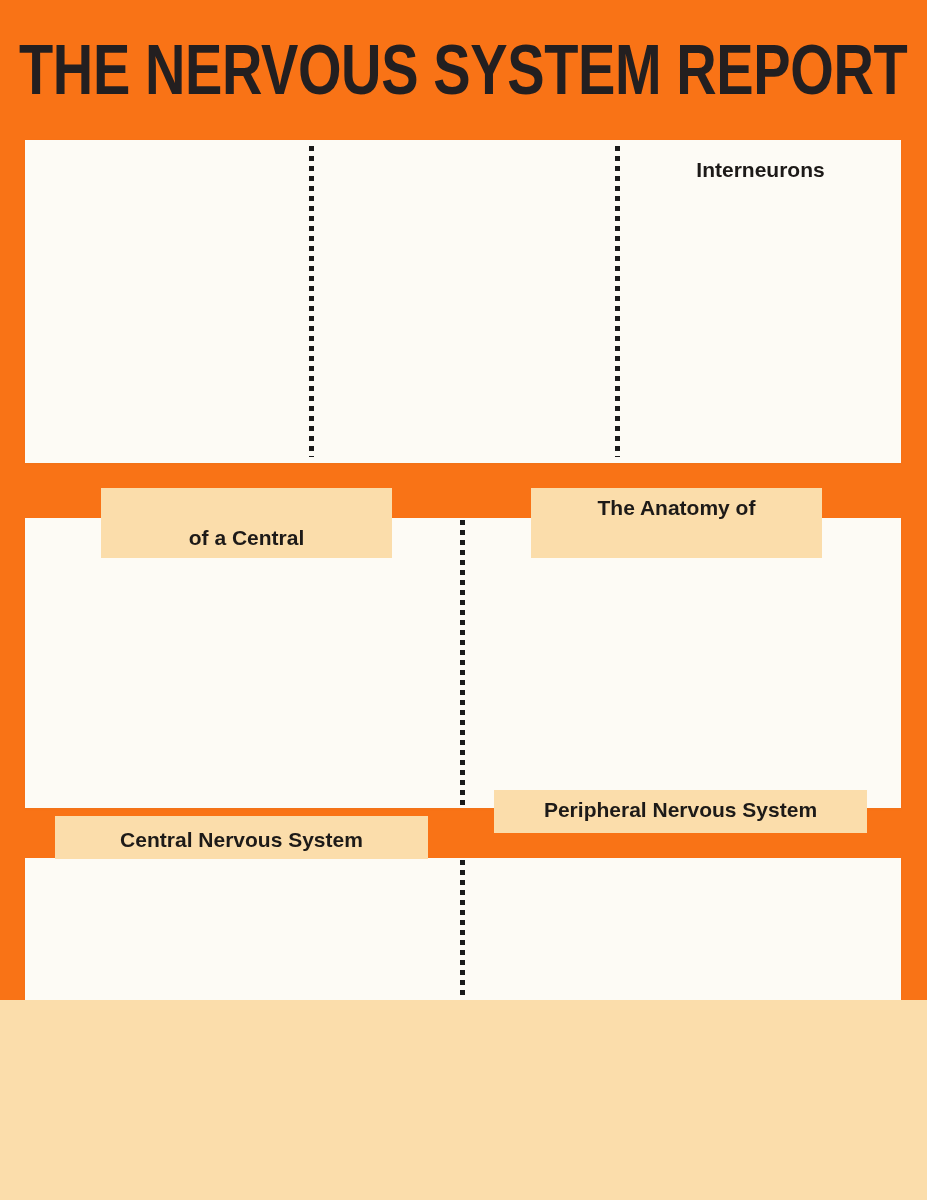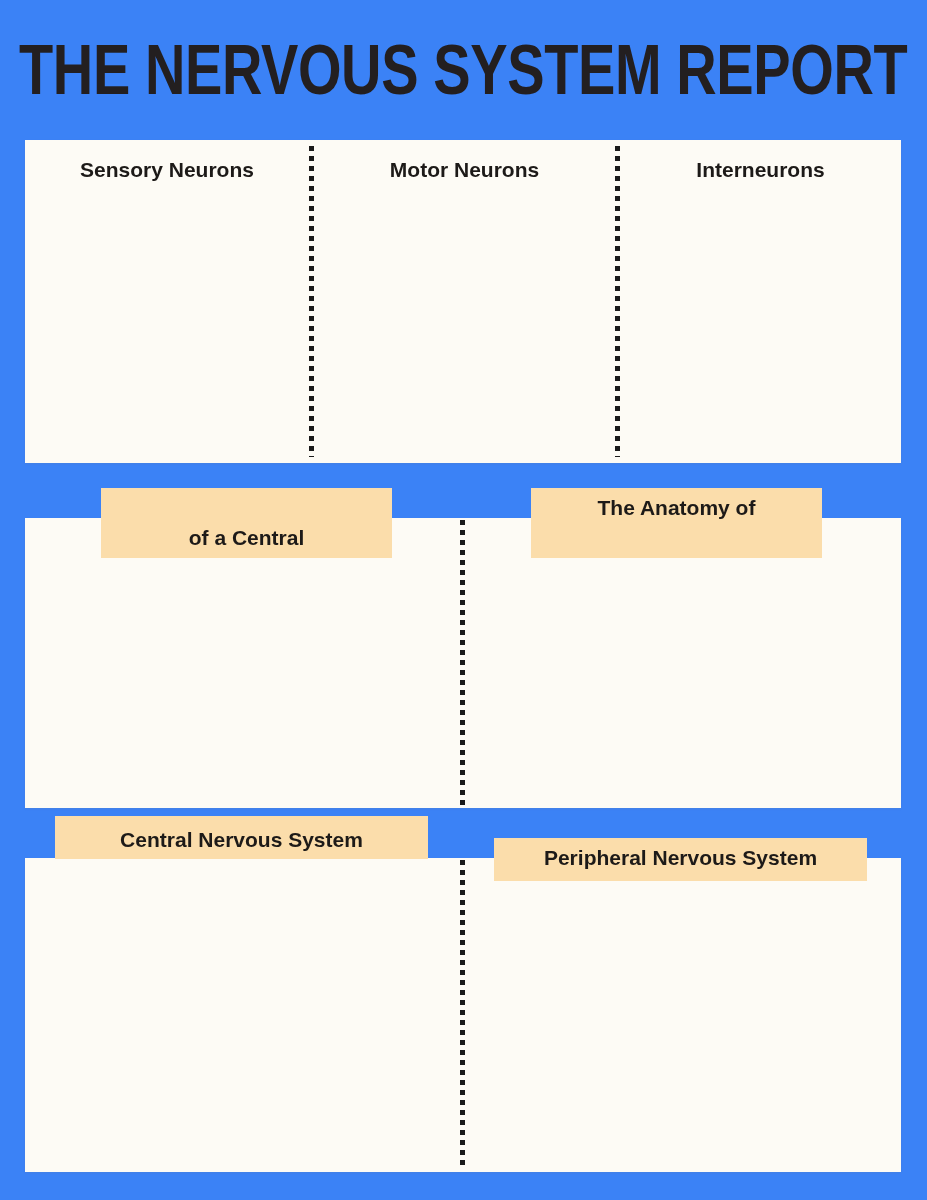--- a/index.html
+++ b/index.html
@@ -12,22 +12,22 @@
     height: 1200px;
     background: #fbddab;
     font-family: "DejaVu Sans", sans-serif;
     overflow: hidden;
     position: relative;
   }
 
   .page {
     position: relative;
     width: 927px;
-    height: 1200px;
-    background: #3b82f6;
+    height: 1000px;
+    background: #f97316;
     overflow: hidden;
   }
 
   
   .title-row {
     position: absolute;
     left: 0;
     top: 22px;
     width: 927px;
     height: 96px;
@@ -131,21 +131,21 @@
   }
   #heading-anatomy-neuron {
     left: 531px; top: 488px; width: 291px; height: 70px; align-items: center;
   }
   #heading-central-nervous {
     left: 55px;  top: 816px; width: 373px; height: 43px;
     padding-top: 4px;
     align-items: center;
   }
   #heading-peripheral-nervous {
-    left: 494px; top: 838px; width: 373px; height: 43px;
+    left: 494px; top: 790px; width: 373px; height: 43px;
     padding-top: 4px;
   }
   .band-heading span { display: block; }
 
   
   .write-area {
     position: absolute;
     background: transparent;
   }
 </style>
@@ -155,24 +155,22 @@
 <div class="page">
 
   <div class="title-row">
 
     <span class="title-text">THE NERVOUS SYSTEM REPORT</span>
 
   </div>
 
   <div class="panel" id="panel-neuron-types"></div>
 
-  <div class="col-heading" id="heading-sensory-neurons">Sensory Neurons</div>
   <div class="write-area" style="left:33px;  top:192px; width:268px; height:263px;"></div>
 
-  <div class="col-heading" id="heading-motor-neurons">Motor Neurons</div>
   <div class="write-area" style="left:322px; top:192px; width:285px; height:263px;"></div>
 
   <div class="col-heading" id="heading-interneurons">Interneurons</div>
   <div class="write-area" style="left:628px; top:192px; width:265px; height:263px;"></div>
 
   <div class="vdots" id="divider-sensory-motor"></div>
   <div class="vdots" id="divider-motor-inter"></div>
 
   <div class="panel" id="panel-neuron-overview"></div>
 

